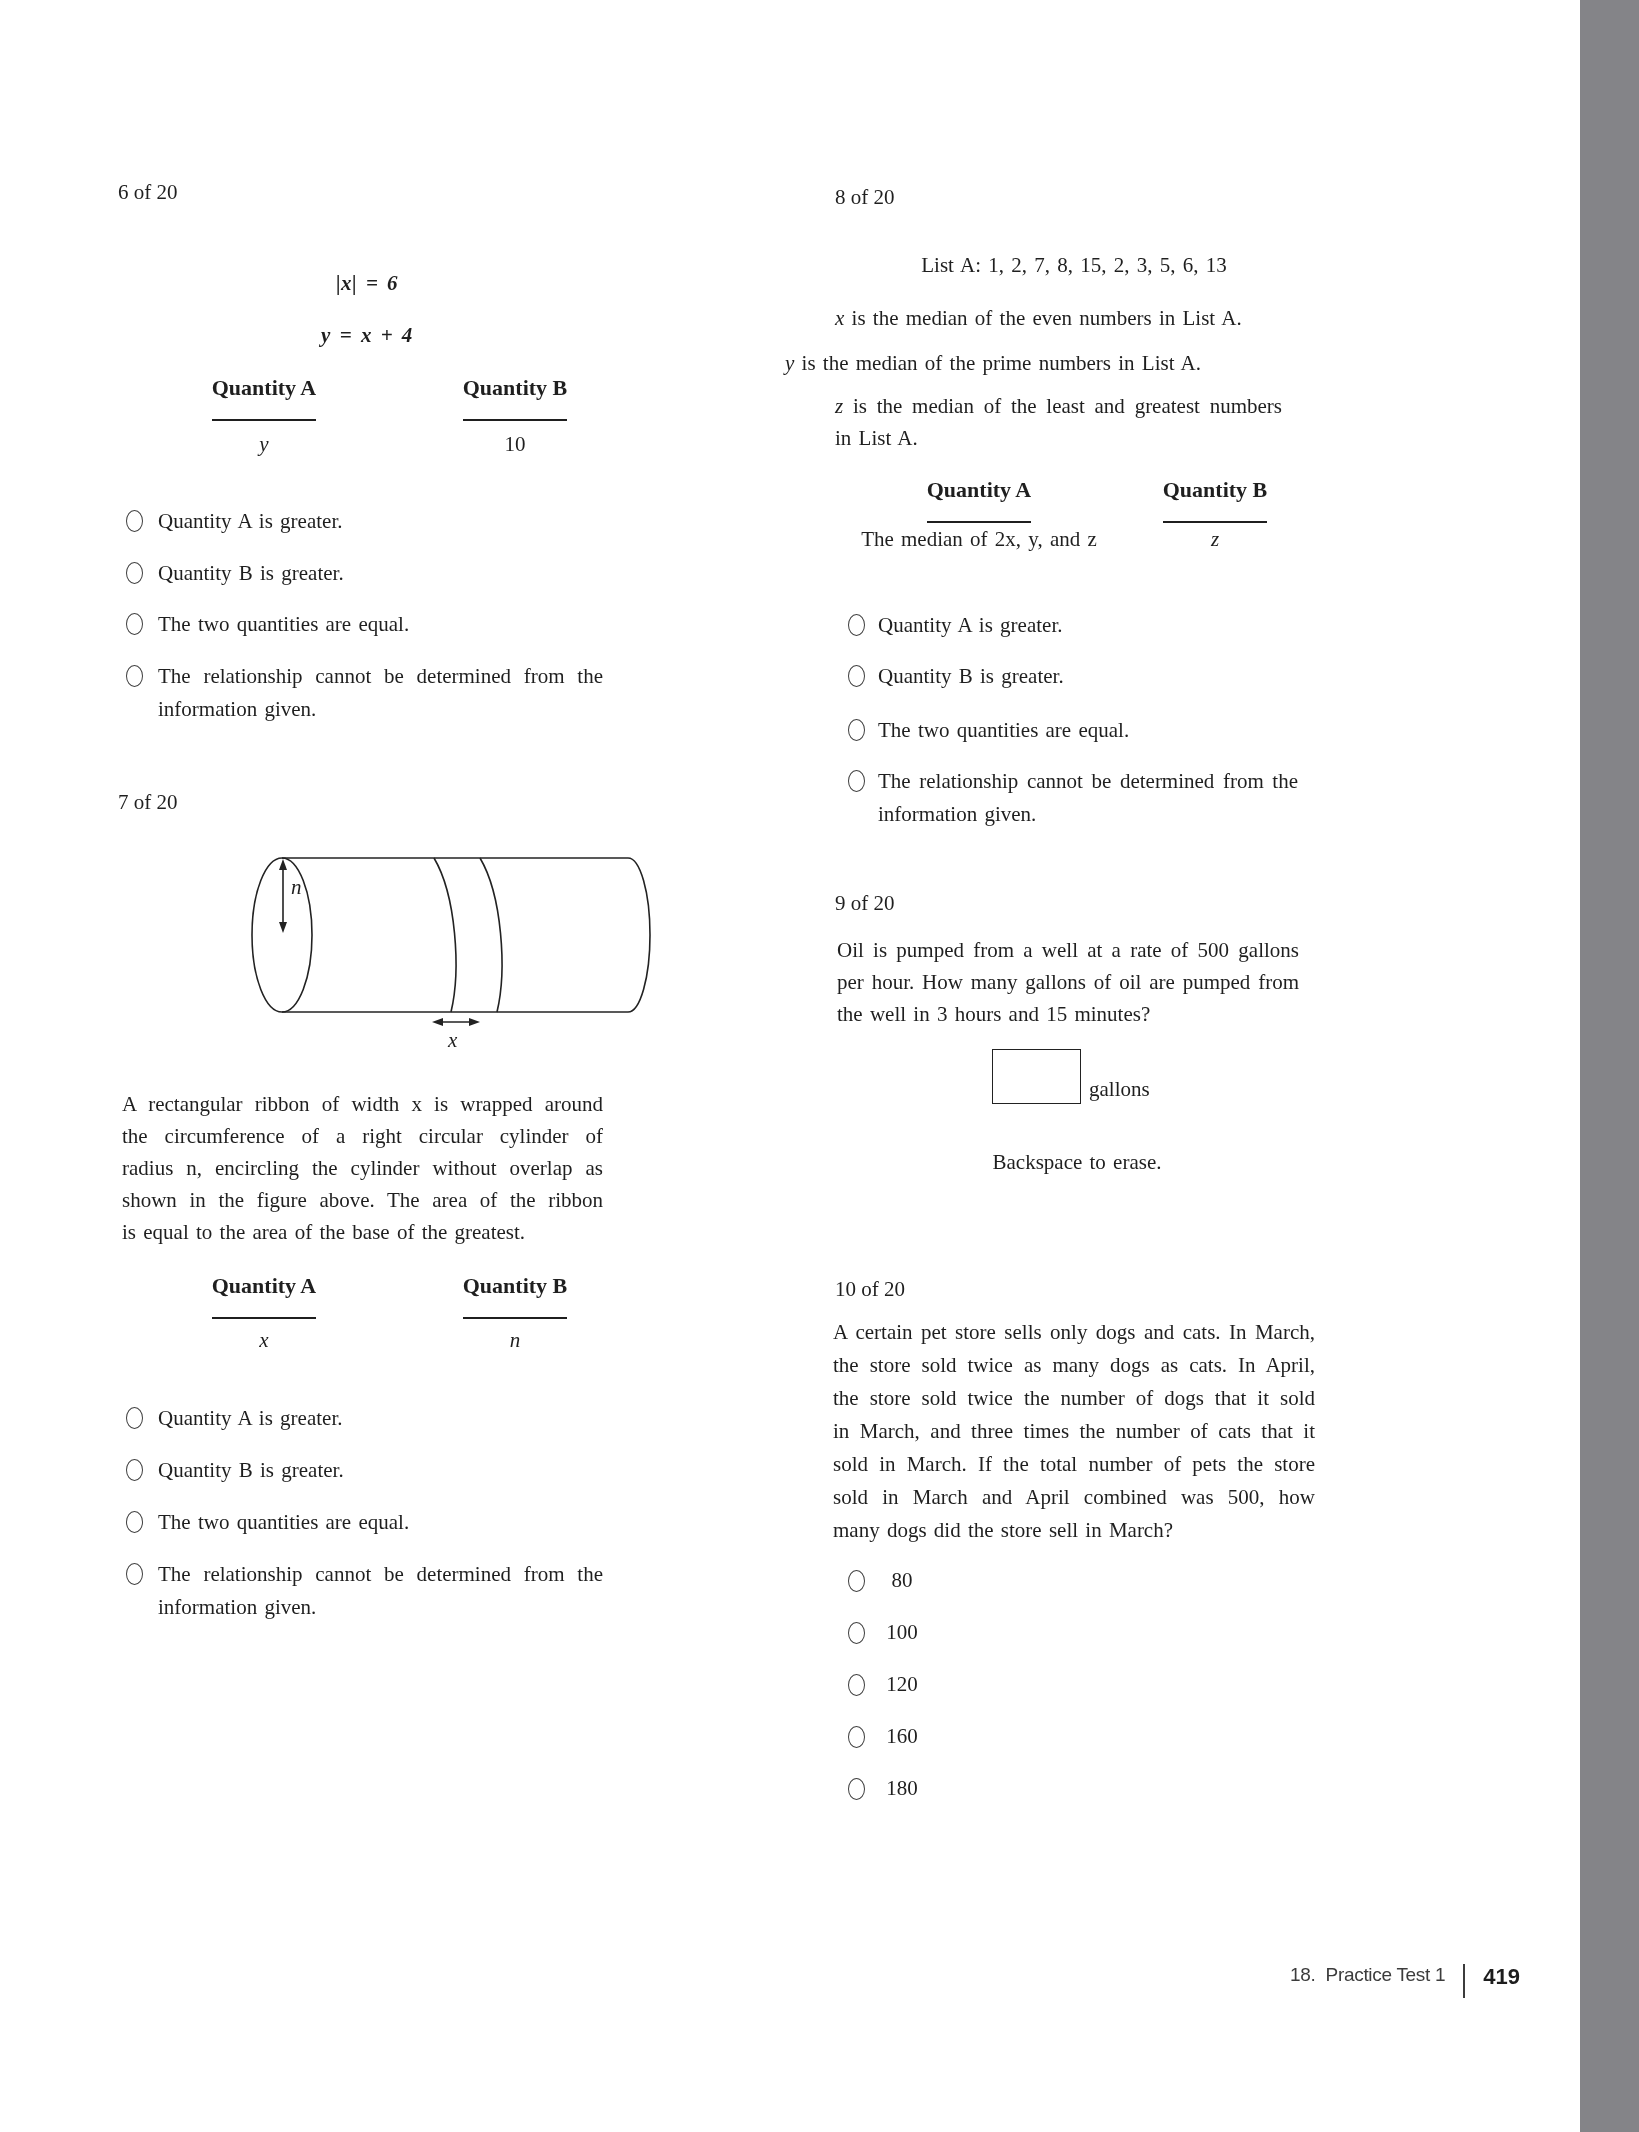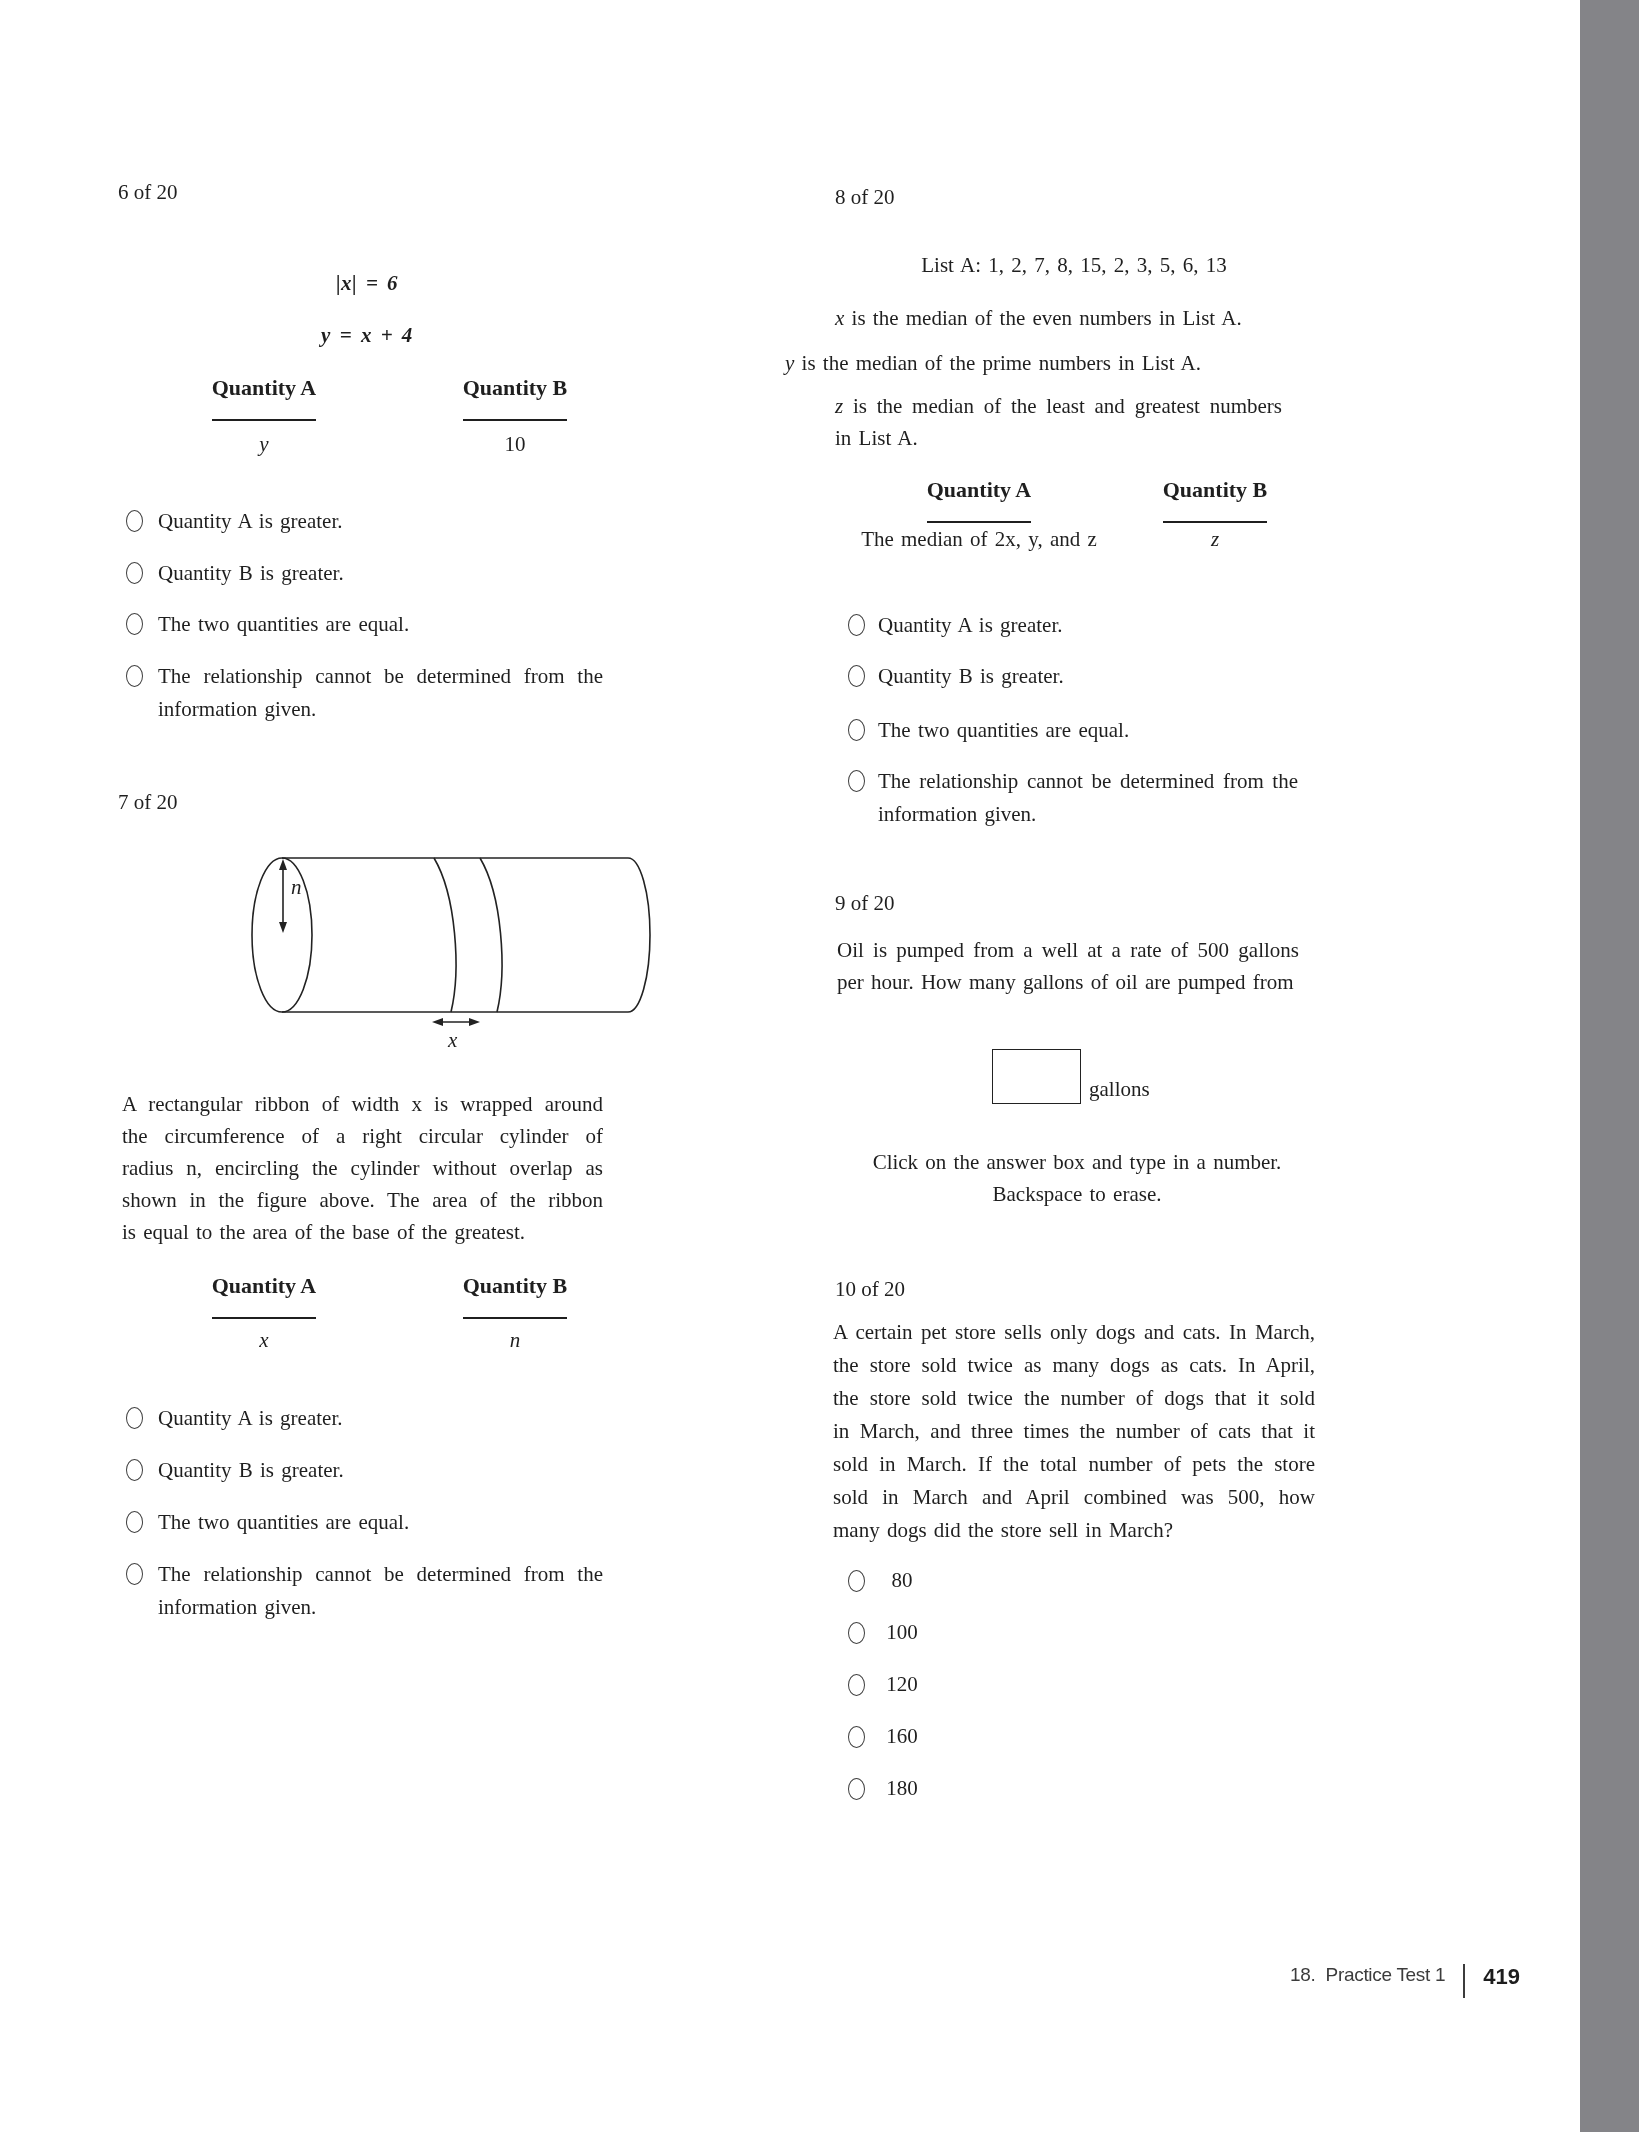--- a/index.html
+++ b/index.html
@@ -196,27 +196,27 @@
     <div class="opt-text lines just" style="margin-left:13px; width:420px;">
         <div>The relationship cannot be determined from the</div>
         <div>information given.</div>
       </div>
   </div>
 
   <div class="abs qnum" style="left:835px; top:891px;">9 of 20</div>
   <div class="abs serif lines just lh32" style="left:837px; top:934px; width:462px;">
       <div>Oil is pumped from a well at a rate of 500 gallons</div>
       <div>per hour. How many gallons of oil are pumped from</div>
+      <div>the well in 3 hours and 15 minutes?</div>
     </div>
 
   <input class="answer-input" style="left: 992px; top: 1049px;" value="">
   <div class="abs serif" style="left:1089px; top:1077px;">gallons</div>
 
   <div class="abs serif center-lines lh32" style="left:837px; top:1146px; width:480px;">
-      <div>Click on the answer box and type in a number.</div>
       <div>Backspace to erase.</div>
     </div>
 
   <div class="abs qnum" style="left:835px; top:1277px;">10 of 20</div>
   <div class="abs serif lines just lh33" style="left:833px; top:1316px; width:482px;">
       <div>A certain pet store sells only dogs and cats. In March,</div>
       <div>the store sold twice as many dogs as cats. In April,</div>
       <div>the store sold twice the number of dogs that it sold</div>
       <div>in March, and three times the number of cats that it</div>
       <div>sold in March. If the total number of pets the store</div>

